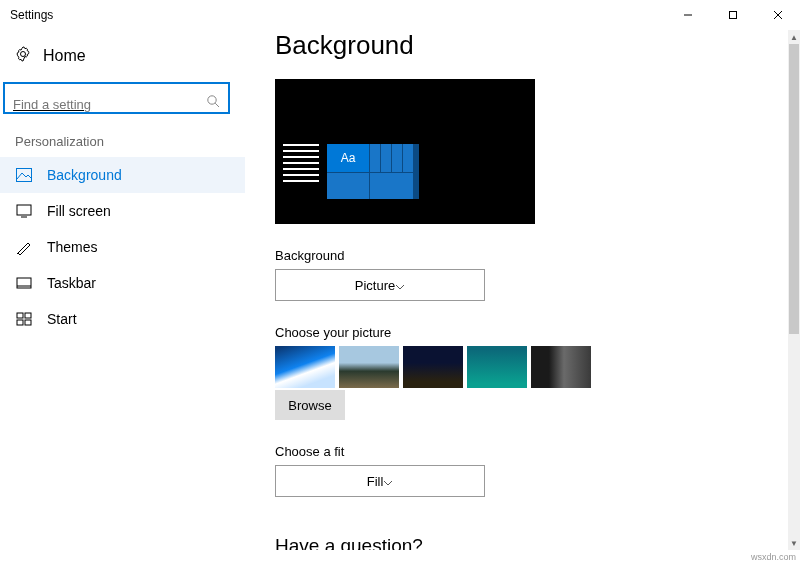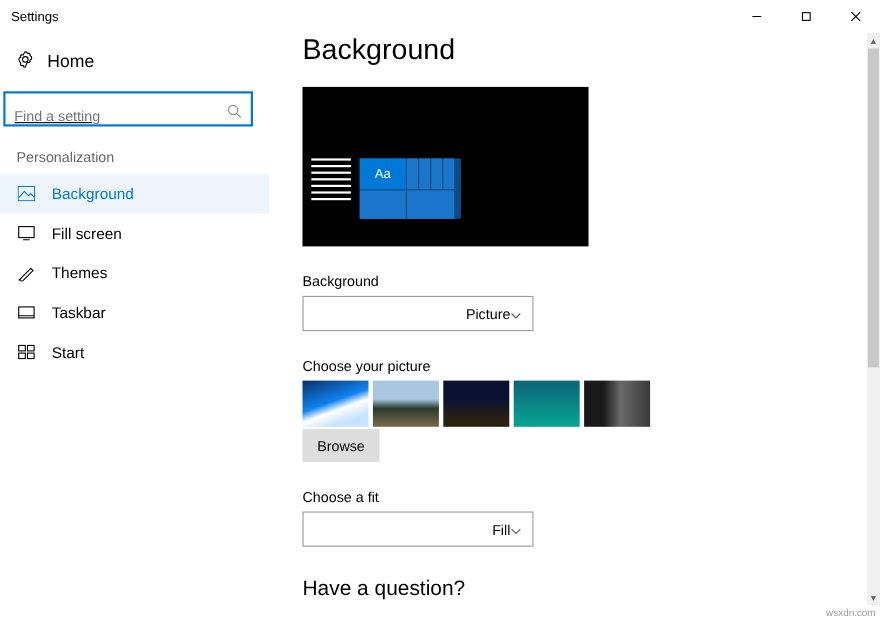--- a/index.html
+++ b/index.html
@@ -28,31 +28,31 @@
   h1 { font-size: 26px; font-weight: 400; margin-bottom: 18px; }
   .preview { width: 260px; height: 145px; background: #000; position: relative; }
   .preview .stripes { position: absolute; left: 8px; top: 65px; width: 36px; }
   .preview .stripes div { height: 2px; background: #fff; margin-bottom: 4px; }
   .preview .tiles { position: absolute; left: 52px; top: 65px; width: 92px; height: 55px; background: #0b4a83; display: grid; grid-template-columns: 42px 10px 10px 10px 10px; grid-template-rows: 28px 26px; gap: 1px; }
   .preview .tiles .big { grid-row: 1; grid-column: 1; background: #0078d7; display: flex; align-items: center; justify-content: center; color: #fff; font-size: 12px; }
   .preview .tiles .sm { background: #1976c8; }
   .preview .tiles .wd { grid-column: span 4; background: #1976c8; }
 
   .label { font-size: 13px; margin-top: 24px; margin-bottom: 6px; }
-  .dropdown { width: 210px; height: 32px; border: 1px solid #999; display: flex; align-items: center; justify-content: flex-end; padding: 0 10px; font-size: 13px; }
+  .dropdown { width: 210px; height: 32px; border: 1px solid #999; display: flex; align-items: center; justify-content: center; padding: 0 10px; font-size: 13px; }
   .thumbs { display: flex; gap: 4px; margin-top: 6px; }
   .thumb { width: 60px; height: 42px; }
   .t1 { background: linear-gradient(160deg, #0a3a78 5%, #0f82ef 45%, #fff 60%, #c7e3ff 80%); }
   .t2 { background: linear-gradient(180deg, #a7c8e0 40%, #2a3a2e 60%, #7a6a4a 100%); }
   .t3 { background: linear-gradient(180deg, #0a1232 40%, #2a2210 85%); }
   .t4 { background: linear-gradient(180deg, #0b6a7a 10%, #0aa090 90%); }
   .t5 { background: linear-gradient(90deg, #1a1a1a 30%, #6a6a6a 55%, #3a3a3a 100%); }
   .browse { margin-top: 2px; width: 70px; height: 30px; background: #ddd; border: none; display: flex; align-items: center; justify-content: center; font-size: 13px; }
 
-  .question { font-size: 19px; font-weight: 400; margin-top: 28px; }
+  .question { font-size: 19px; font-weight: 400; margin-top: 38px; }
 
   .scrollbar-track { position: absolute; right: 0; top: 0; width: 12px; height: 100%; background: #f0f0f0; display: flex; flex-direction: column; align-items: center; }
   .scroll-arrow { height: 14px; font-size: 8px; color: #666; display:flex; align-items:center; }
   .scroll-thumb { width: 10px; flex: 0 0 290px; background: #c8c8c8; margin-top: 0; }
 
   .watermark { position: absolute; right: 4px; bottom: 2px; font-size: 9px; color: #999; }
 </style>
 </head>
 <body>
 

